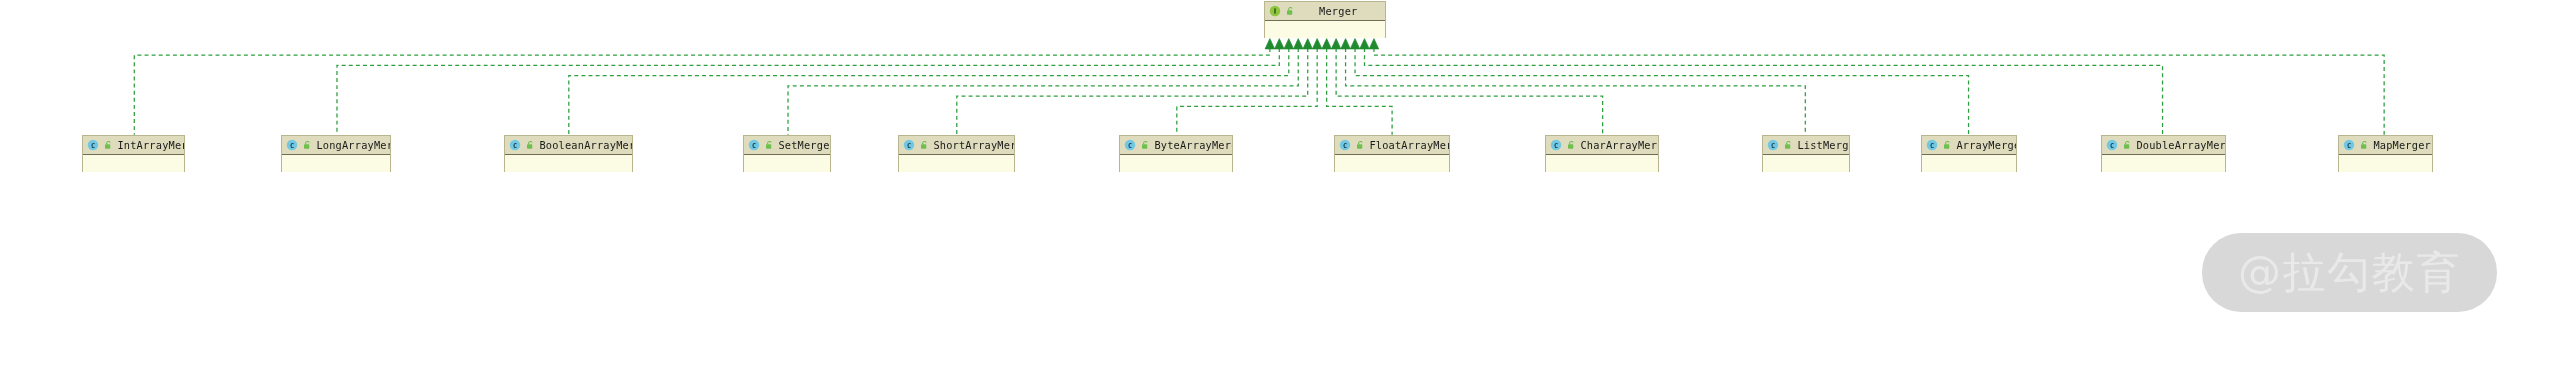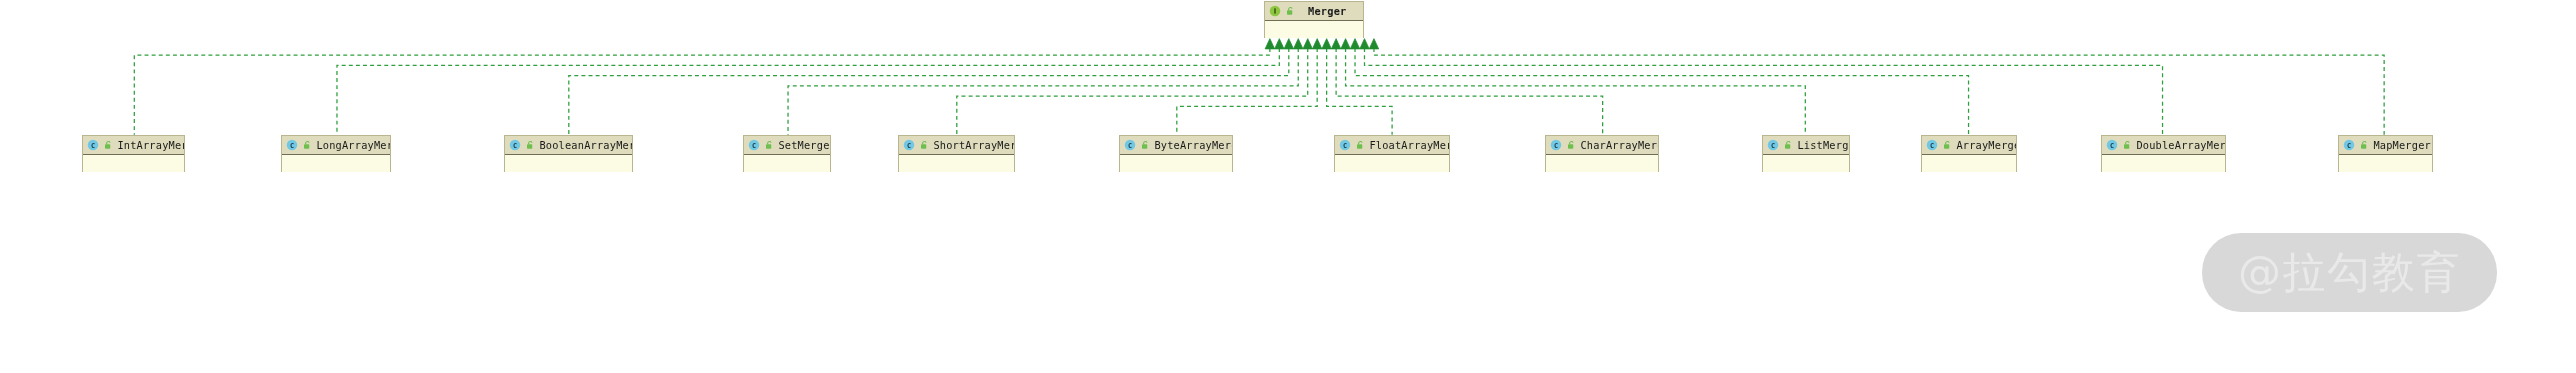--- a/index.html
+++ b/index.html
@@ -115,21 +115,21 @@
         <polyline points="1729,61 1729,83 2741,83 2741,171" fill="none" stroke="#2e9e3e" stroke-width="1.6" stroke-dasharray="5,4"></polyline>
         <polygon points="1729,49 1723,62 1735,62" fill="#1f8b2e" stroke="#1f8b2e" stroke-width="1"></polygon>
       </g>
       <g>
         <polyline points="1741,61 1741,70 3022,70 3022,171" fill="none" stroke="#2e9e3e" stroke-width="1.6" stroke-dasharray="5,4"></polyline>
         <polygon points="1741,49 1735,62 1747,62" fill="#1f8b2e" stroke="#1f8b2e" stroke-width="1"></polygon>
       </g>
     </svg>
 
   <div id="nodes">
-      <div class="node" style="left: 1264px; top: 0.8px; width: 100px; height: 37px; font-weight: bold;">
+      <div class="node" style="left: 1264px; top: 0.8px; width: 122px; height: 37px;">
         <div class="title">
           <svg class="ico" viewBox="0 0 16 16">
             <circle cx="8" cy="8" r="7" fill="#8ec63f"></circle>
             <rect x="7.1" y="4.2" width="1.8" height="7.4" rx="0.5" fill="#2b4a10"></rect>
           </svg>
           <svg class="ico" viewBox="0 0 16 16">
             <path d="M6.2 7.0 V5.4 a2.4 2.4 0 0 1 4.6 -0.6" fill="none" stroke="#6fbf4f" stroke-width="1.5"></path>
             <rect x="4.0" y="7.0" width="7.0" height="6.0" rx="1" fill="#6fbf4f"></rect>
           </svg>
           <span class="label">Merger</span>

